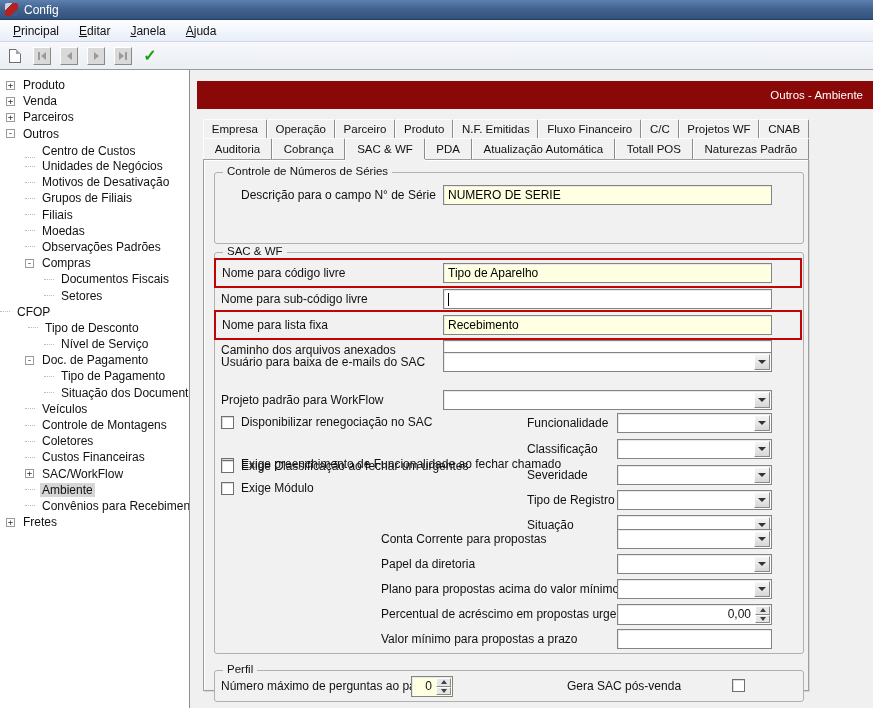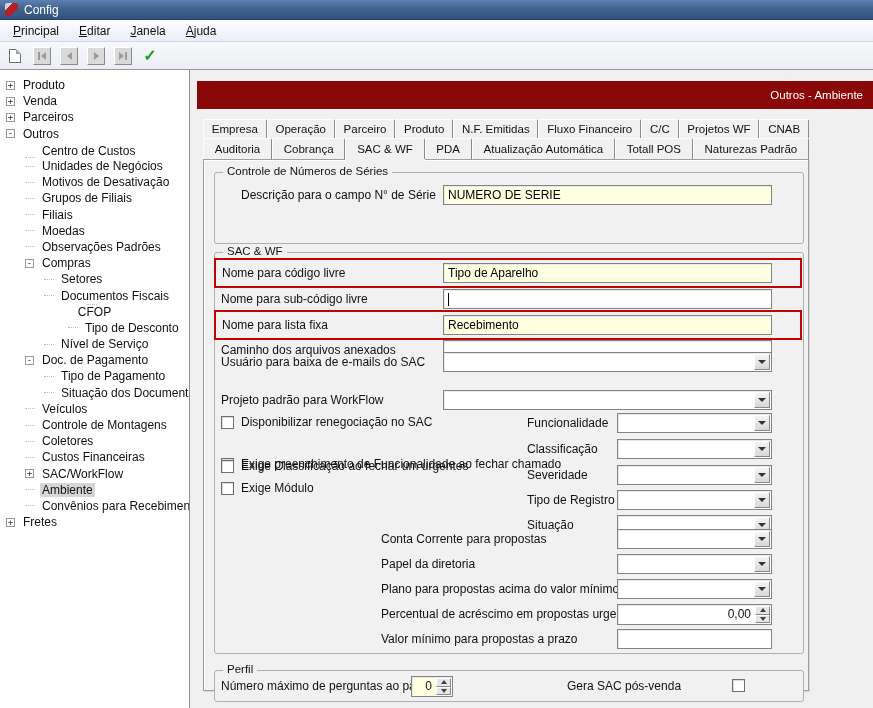--- a/index.html
+++ b/index.html
@@ -173,31 +173,31 @@
       <div class="tree-item" style="padding-left: 25px;">
         <span class="stub"></span>
         <span class="tree-label">Observações Padrões</span>
       </div>
       <div class="tree-item" style="padding-left: 25px;">
         <span class="expander">-</span>
         <span class="tree-label">Compras</span>
       </div>
       <div class="tree-item" style="padding-left: 44px;">
         <span class="stub"></span>
+        <span class="tree-label">Documentos Fiscais</span>
+      </div>
+      <div class="tree-item" style="padding-left: 44px;">
+        <span class="stub"></span>
         <span class="tree-label">Setores</span>
       </div>
-      <div class="tree-item" style="padding-left: 44px;">
-        <span class="stub"></span>
-        <span class="tree-label">Documentos Fiscais</span>
-      </div>
-      <div class="tree-item" style=" flex-direction: column;">
+      <div class="tree-item" style="">
         <span class="stub"></span>
         <span class="tree-label">CFOP</span>
       </div>
-      <div class="tree-item" style="padding-left: 68px;">
+      <div class="tree-item" style="padding-left: 28px;">
         <span class="stub"></span>
         <span class="tree-label">Tipo de Desconto</span>
       </div>
       <div class="tree-item" style="padding-left: 44px;">
         <span class="stub"></span>
         <span class="tree-label">Nível de Serviço</span>
       </div>
       <div class="tree-item" style="padding-left: 25px;">
         <span class="expander">-</span>
         <span class="tree-label">Doc. de Pagamento</span>

